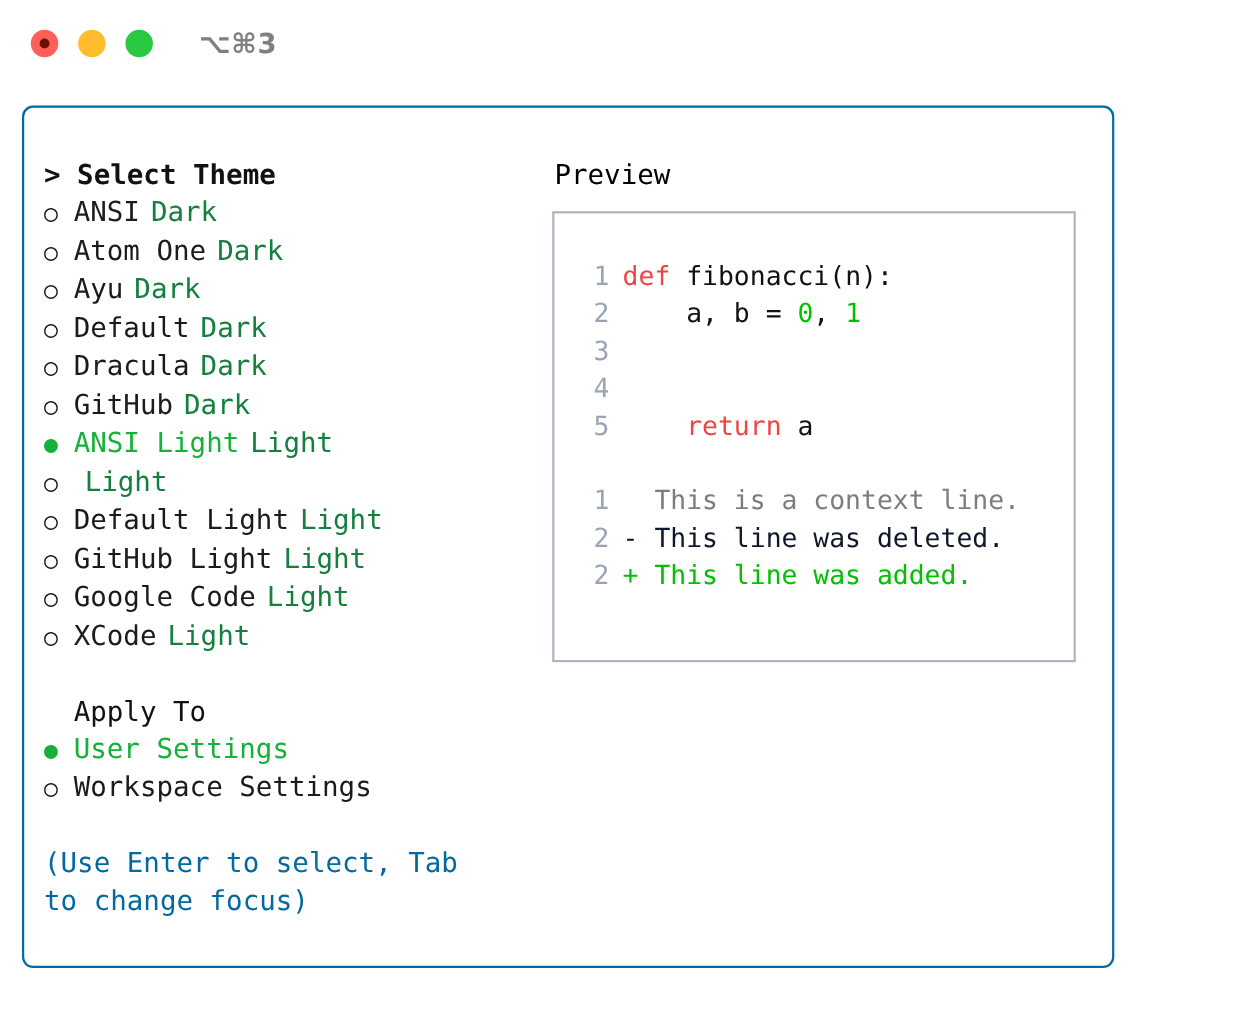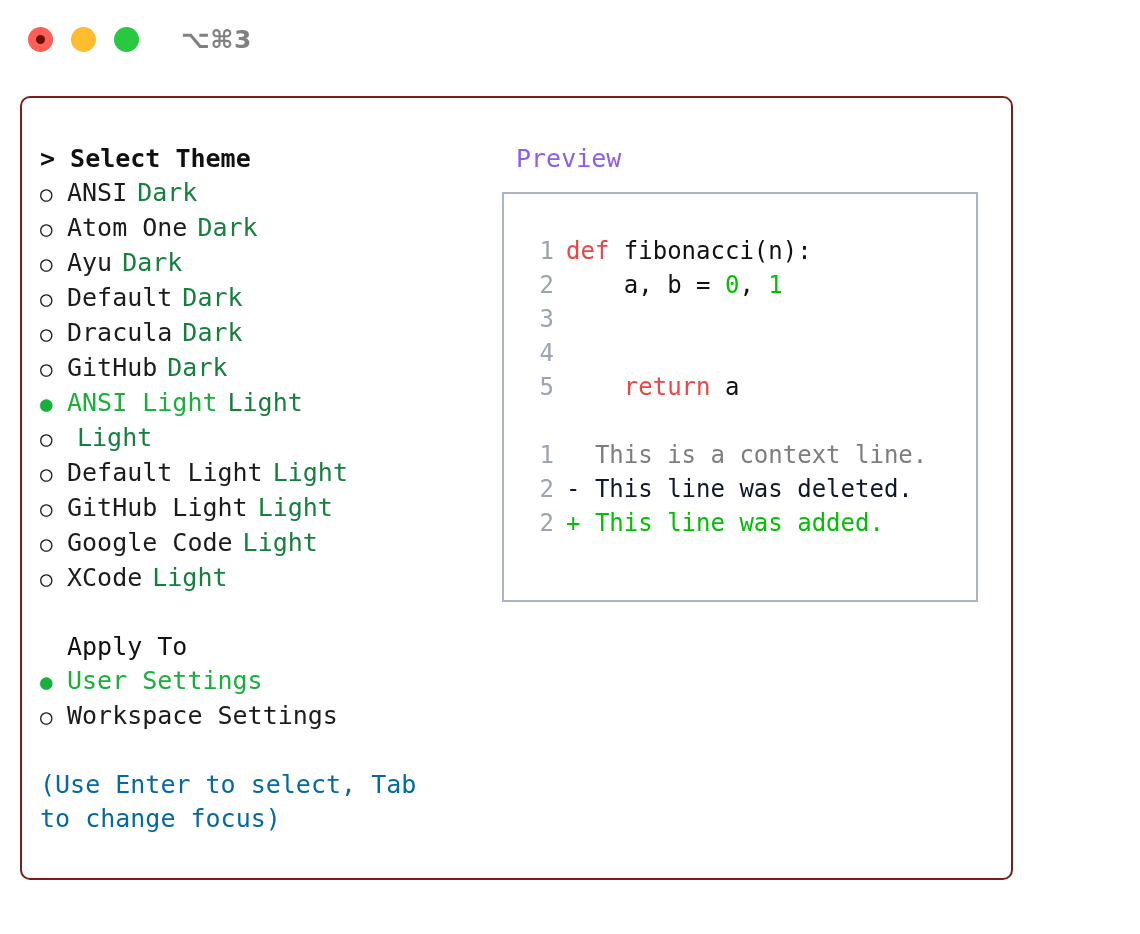--- a/index.html
+++ b/index.html
@@ -67,21 +67,21 @@
     white-space: pre;
   }
 
   
   .panel {
     position: absolute;
     left: 20px;
     top: 96px;
     width: 993px;
     height: 784px;
-    border: 2px solid #7f1d1d;
+    border: 2px solid #0369a1;
     border-radius: 10px;
     background: #ffffff;
   }
   .panel-inner {
     display: flex;
     padding: 44px 0 0 0;
     height: 100%;
   }
 
   .col-left {
@@ -129,22 +129,22 @@
     font-size: 25px;
     line-height: 34px;
     color: #0369a1;
     max-width: 410px;
   }
 
   
   .preview-title {
     font-size: 25px;
     line-height: 34px;
-    color: #8b5cf6;
-    margin-left: 14px;
+    color: #000000;
+    margin-left: 2px;
   }
   .preview-box {
     margin-top: 16px;
     width: 476px;
     height: 410px;
     border: 2px solid #aab4c2;
     background: #ffffff;
     padding: 40px 0 0 16px;
   }
   .code-line {

